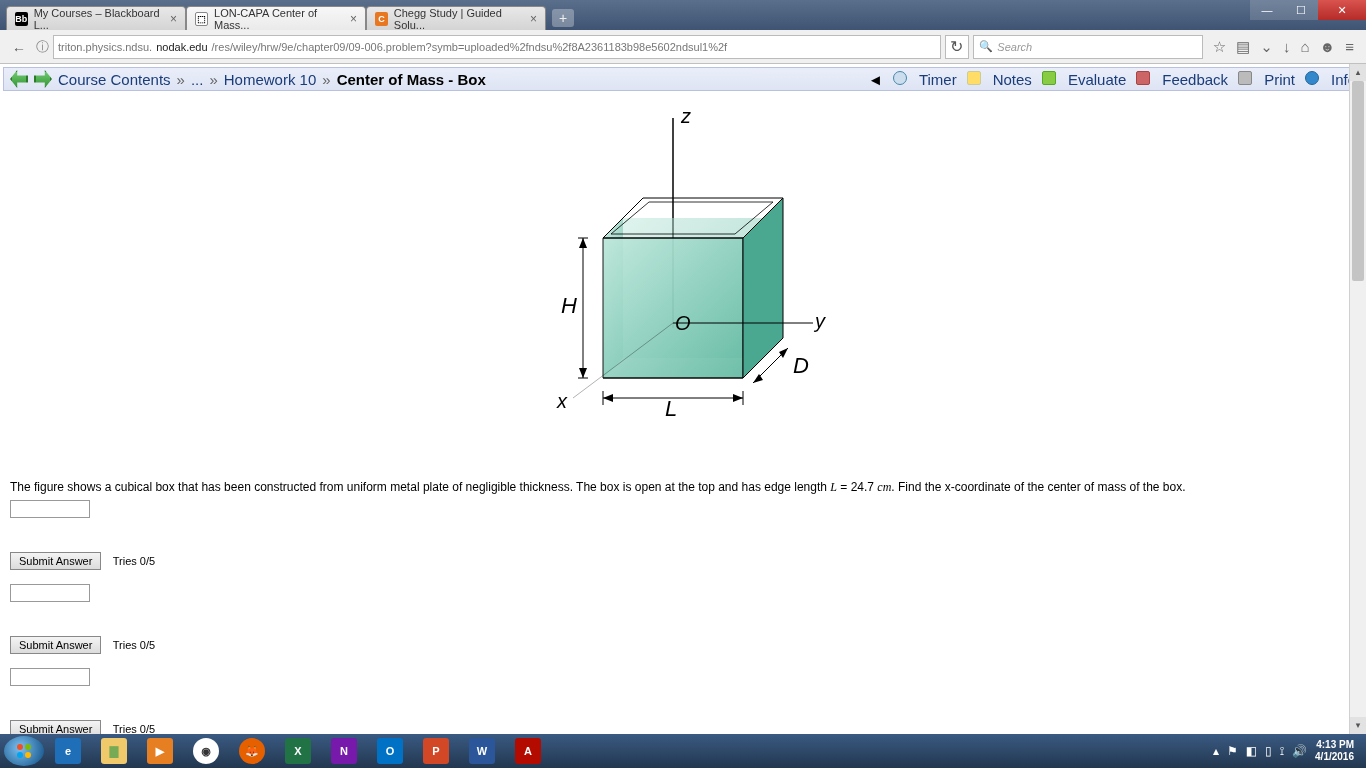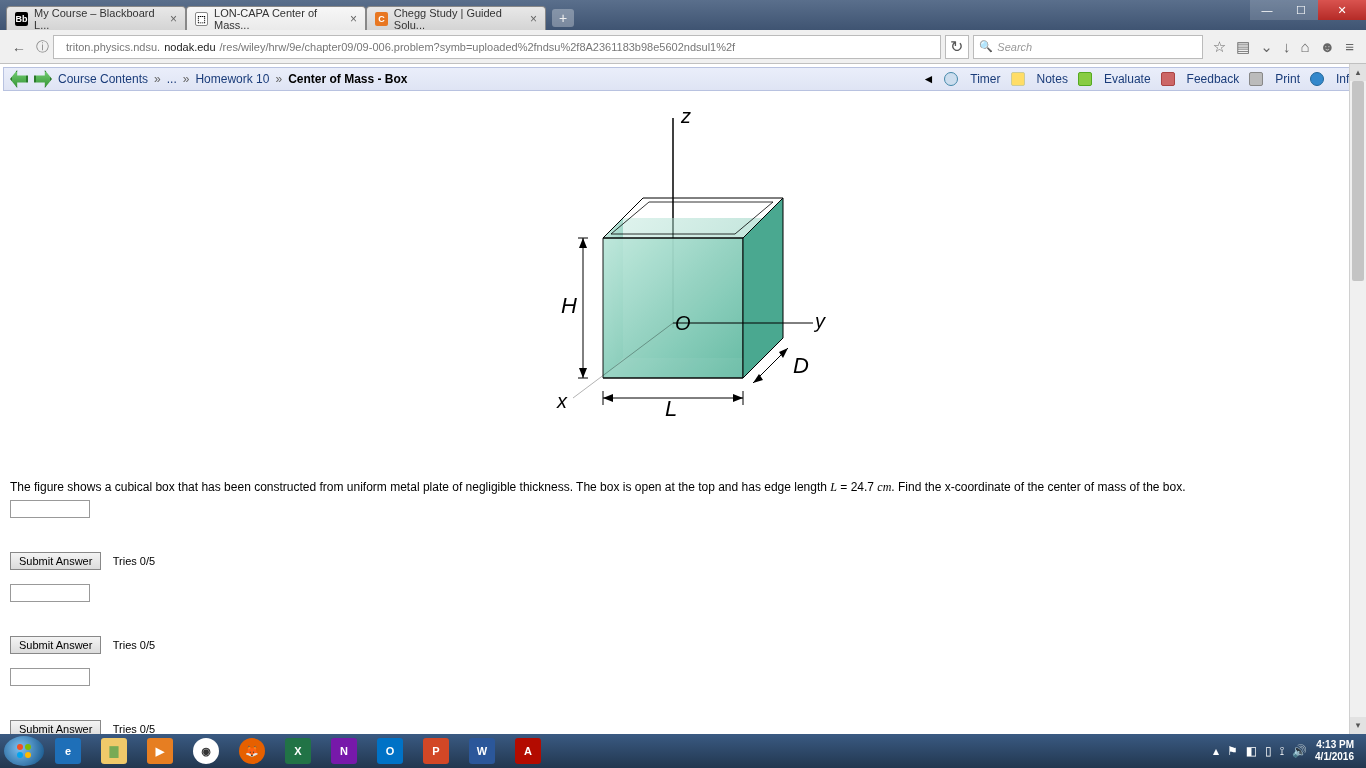--- a/index.html
+++ b/index.html
@@ -14,29 +14,29 @@
 .tab .tabclose { margin-left:auto; color:#666; font-size:12px; cursor:pointer; }
 .newtab { width:22px; height:18px; background:rgba(255,255,255,0.3); border-radius:3px; margin-left:6px; margin-bottom:3px; display:flex; align-items:center; justify-content:center; color:#eee; font-size:14px; cursor:pointer; }
 .winctrls { position:absolute; right:0; top:0; display:flex; }
 .winctrls div { width:34px; height:20px; display:flex; align-items:center; justify-content:center; font-size:11px; color:#fff; cursor:pointer; }
 .winctrls .close { background:linear-gradient(#d9534f,#b52b27); border-radius:0 0 0 0; width:48px; }
 .winctrls .min,.winctrls .max { background:rgba(255,255,255,0.15); }
 
 
 .navbar { height:34px; background:#f0f0f0; border-bottom:1px solid #c0c0c0; display:flex; align-items:center; padding:0 6px; gap:4px; }
 .navbtn { width:26px; height:26px; display:flex; align-items:center; justify-content:center; border:1px solid transparent; border-radius:3px; color:#555; cursor:pointer; font-size:14px; }
-.urlbar { flex:1; height:24px; border:1px solid #bbb; background:#fff; display:flex; align-items:center; padding:0 12px; font-size:11px; color:#777; gap:4px; }
+.urlbar { flex:1; height:24px; border:1px solid #bbb; background:#fff; display:flex; align-items:center; padding:0 4px; font-size:11px; color:#777; gap:4px; }
 .urlbar .domain { color:#222; }
 .reload { width:24px; text-align:center; color:#555; cursor:pointer; border:1px solid #bbb; height:24px; line-height:22px; background:#fff; }
 .searchbar { width:230px; height:24px; border:1px solid #bbb; background:#fff; display:flex; align-items:center; padding:0 6px; font-size:11px; color:#999; font-style:italic; gap:4px; }
 .toolicons { display:flex; gap:10px; padding:0 6px; }
 .toolicons span { color:#666; font-size:15px; cursor:pointer; }
 
 
-.coursebar { height:24px; background:linear-gradient(#eaeefa,#dfe4f4); border:1px solid #b8c2e0; display:flex; align-items:center; font-size:12px; padding:0 6px; gap:6px; margin:3px; }
+.coursebar { height:24px; background:linear-gradient(#eaeefa,#dfe4f4); border:1px solid #b8c2e0; display:flex; align-items:center; font-size:15px; padding:0 6px; gap:6px; margin:3px; }
 .arrow { width:18px; height:18px; display:inline-block; }
 .arrow.left { border:2px solid #2a7a2a; background:linear-gradient(#6ec96e,#3a9a3a); clip-path:polygon(40% 0,40% 30%,100% 30%,100% 70%,40% 70%,40% 100%,0 50%); }
 .arrow.right { border:2px solid #2a7a2a; background:linear-gradient(#6ec96e,#3a9a3a); clip-path:polygon(60% 0,60% 30%,0 30%,0 70%,60% 70%,60% 100%,100% 50%); }
 .crumb { color:#1a3c7a; cursor:pointer; }
 .crumb.bold { font-weight:bold; color:#000; }
 .sep { color:#666; }
 .courseright { margin-left:auto; display:flex; align-items:center; gap:10px; }
 .courseright .item { display:flex; align-items:flex-start; gap:12px; color:#1a3c7a; cursor:pointer; }
 .smicon { width:14px; height:14px; display:inline-block; border-radius:2px; }
 
@@ -65,21 +65,21 @@
 .clock { text-align:right; line-height:1.2;font-weight:bold; }
 .trayicon { font-size:12px; color:#fff; cursor:pointer; }
 </style>
 </head>
 <body>
 
 <div class="titlebar">
   <div class="tabs">
     <div class="tab">
       <span class="favicon" style="background:#000;color:#fff">Bb</span>
-      <span>My Course – Blackboard L...</span>
+      <span>My Courses – Blackboard L...</span>
       <span class="tabclose">×</span>
     </div>
     <div class="tab active">
       <span class="favicon" style="background:#fff;color:#000;border:1px solid #888">⬚</span>
       <span>LON-CAPA Center of Mass...</span>
       <span class="tabclose">×</span>
     </div>
     <div class="tab">
       <span class="favicon" style="background:#e87722;color:#fff">C</span>
       <span>Chegg Study | Guided Solu...</span>

